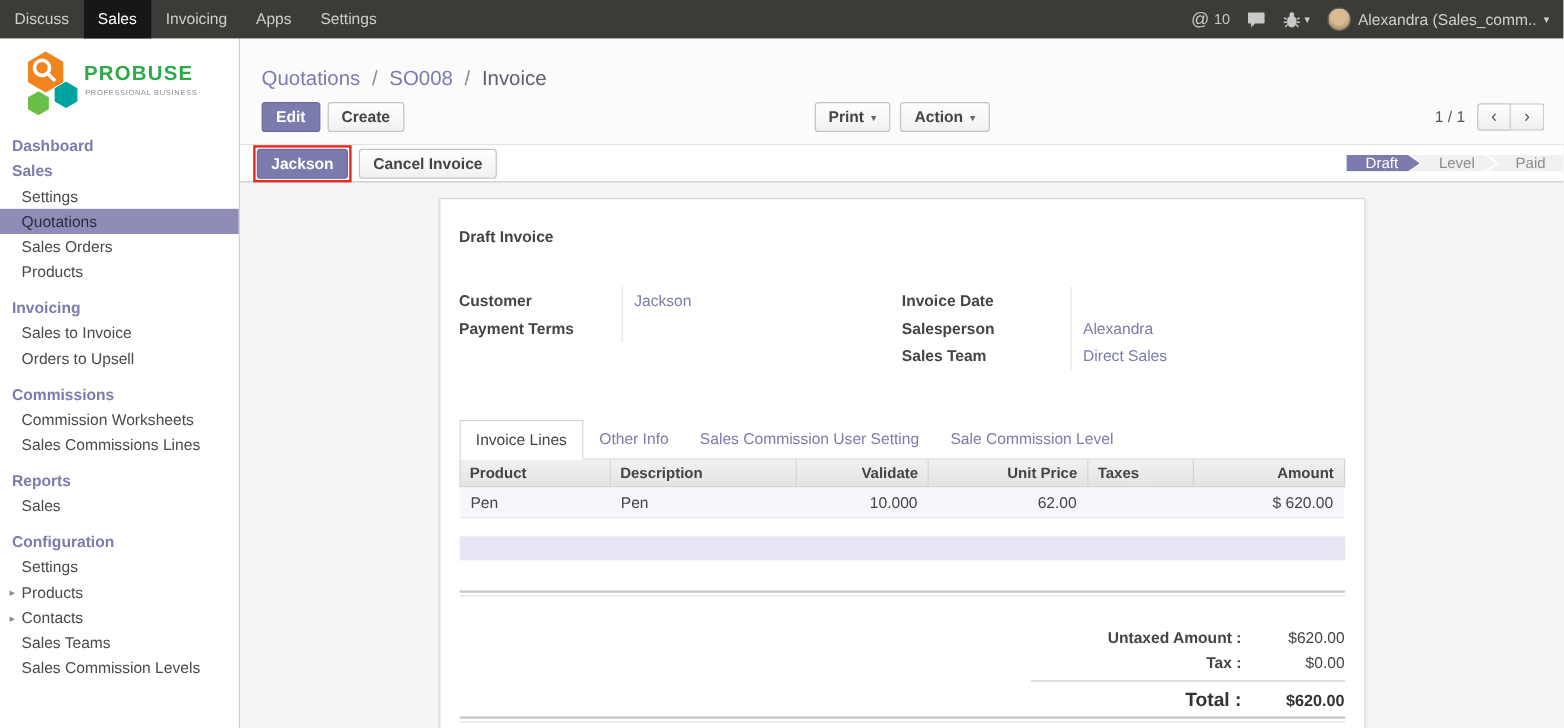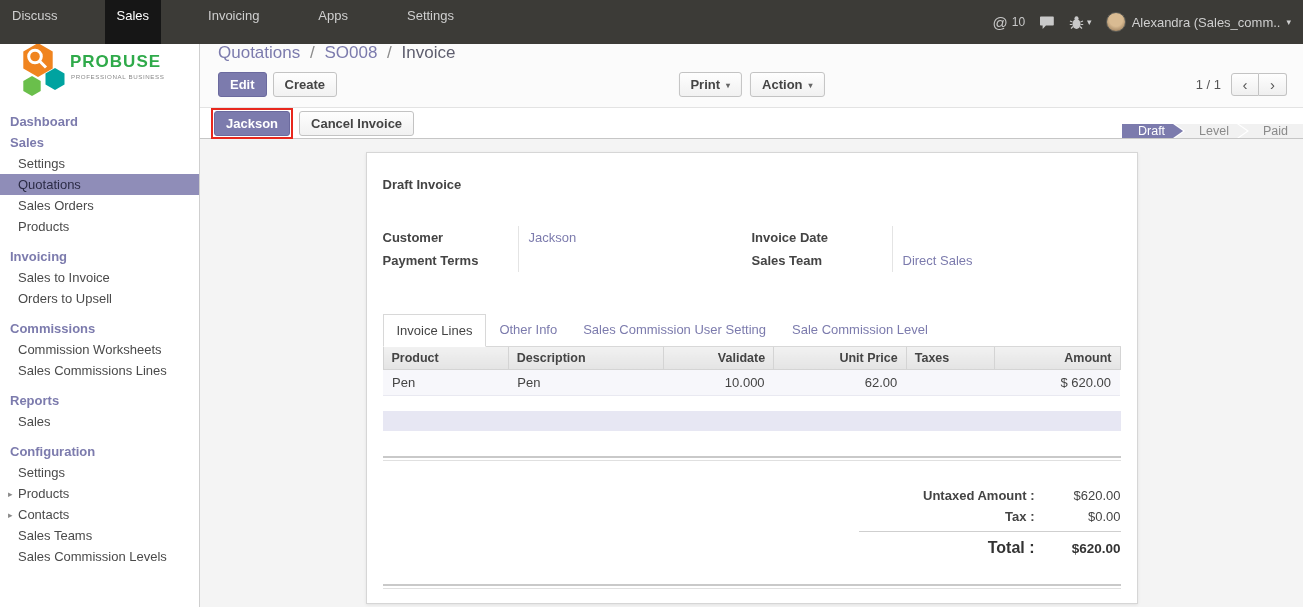--- a/index.html
+++ b/index.html
@@ -1,21 +1,21 @@
 <!DOCTYPE html>
 <html><head>
 <meta charset="utf-8">
 <style>
   * { margin:0; padding:0; box-sizing:border-box; }
   html,body { width:1303px; height:607px; }
   body { font-family:"Liberation Sans", sans-serif; background:#f4f4f4; position:relative; overflow:hidden; }
 
   
-  .topbar { position:absolute; top:0; left:0; width:100%; height:44px; background:#3c3b37;
-            display:flex; align-items:stretch; font-size:13px; color:#cfcfcf; z-index:30;gap:35px; }
+  .topbar { position:absolute; top:0; left:0; width:100%; height:32px; background:#3c3b37;
+            display:flex; align-items:stretch; font-size:13px; color:#cfcfcf; z-index:30; }
   .top-menu { padding:0 12px; line-height:32px; cursor:pointer; }
   .top-menu.active { background:#161616; color:#fff; }
   .top-right { margin-left:auto; display:flex; align-items:center; padding-right:12px; gap:14px; }
   .mention { display:flex; align-items:center; gap:4px; cursor:pointer; }
   .mention-at { font-size:15px; color:#c8c8c8; }
   .mention-count { font-size:12px; color:#c8c8c8; }
   .top-icon { display:flex; align-items:center; cursor:pointer; gap:3px; }
   .user-menu { display:flex; align-items:center; gap:6px; cursor:pointer; }
   .avatar { width:20px; height:20px; border-radius:50%;
             background:radial-gradient(circle at 50% 38%, #d9bb92 0 45%, #8a6d4d 100%); border:1px solid #5a5a55; }
@@ -29,21 +29,21 @@
   .side-section.first { margin-top:2px; }
   .side-section.attached { margin-top:0; }
   .side-heading { color:#7c7bad; font-weight:bold; padding:3px 0 3px 10px; cursor:pointer; }
   .side-item { padding:3px 0 3px 18px; color:#4a4a4a; cursor:pointer; position:relative; line-height:15px; }
   .side-item.active { background:#8f8db8; color:#2b2b45; }
   .expand-caret { position:absolute; left:8px; top:4px; color:#8a8a8a; font-size:9px; }
 
   
   .main { position:absolute; top:32px; left:200px; right:0; bottom:0; background:#f4f4f4;
           display:flex; flex-direction:column; }
-  .breadcrumb-row { background:#fbfbfb; padding:11px 16px 2px 18px; font-size:17px; }
+  .breadcrumb-row { background:#fbfbfb; padding:24px 16px 2px 18px; font-size:17px; }
   .bc-link { color:#7c7bad; cursor:pointer; }
   .bc-sep { color:#8b8b8b; margin:0 5px; }
   .bc-current { color:#5e5e6e; }
 
   .button-row { background:#fbfbfb; display:flex; align-items:center; padding:7px 16px 10px 18px; position:relative; }
   .btn { font-family:inherit; font-size:13px; padding:4px 11px; border:1px solid #c3c3c3;
          background:linear-gradient(#fefefe,#f1f1f1); color:#444; border-radius:3px; cursor:pointer;font-weight:bold; }
   .ml6 { margin-left:6px; }
   .btn-primary { background:#7c7bad; border-color:#6b6a9e; color:#fff; }
   .center-btns { position:absolute; left:50%; transform:translateX(-50%); display:flex; gap:8px; }
@@ -52,21 +52,21 @@
   .pager-value { font-size:13px; color:#555; margin-right:10px; }
   .pager-btn { width:28px; height:23px; border:1px solid #c3c3c3; background:linear-gradient(#fefefe,#efefef);
                color:#555; font-size:15px; line-height:1; cursor:pointer; }
   .pager-btn.prev { border-radius:3px 0 0 3px; }
   .pager-btn.next { border-radius:0 3px 3px 0; border-left:none; }
 
   .statusbar-row { background:#fff; border-top:1px solid #e3e3e3; border-bottom:1px solid #c6c6c6;
                    height:32px; display:flex; align-items:stretch; }
   .sb-left { display:flex; align-items:center; padding-left:11px; }
   .highlight-box { border:2px solid #e8271d; padding:1px; display:inline-flex; }
-  .status-steps { margin-left:auto; display:flex; align-items:flex-end; }
+  .status-steps { margin-left:auto; display:flex; align-items:center; }
   .status-step { display:flex; align-items:center; font-size:12.5px; color:#8a8a8a; background:#f1f1f1;
                  padding:0 18px 0 24px; margin-left:-8px; cursor:default;
                  clip-path:polygon(0 0, calc(100% - 10px) 0, 100% 50%, calc(100% - 10px) 100%, 0 100%, 10px 50%); }
   .status-step.first { clip-path:polygon(0 0, calc(100% - 10px) 0, 100% 50%, calc(100% - 10px) 100%, 0 100%);
                        padding-left:16px; margin-left:0; }
   .status-step.last { clip-path:polygon(0 0, 100% 0, 100% 100%, 0 100%, 10px 50%); padding-right:15px; }
   .status-step.active { background:#7c7bad; color:#fff; }
 
   .content { flex:1; overflow:hidden; }
 
@@ -254,20 +254,24 @@
           </div>
           <div class="frow">
             <div class="flabel">Payment Terms</div>
             <div class="fvalue"></div>
           </div>
         </div>
         <div class="group right">
           <div class="frow">
             <div class="flabel">Invoice Date</div>
             <div class="fvalue"></div>
+          </div>
+          <div class="frow">
+            <div class="flabel">Salesperson</div>
+            <div class="fvalue link">Alexandra</div>
           </div>
           <div class="frow">
             <div class="flabel">Sales Team</div>
             <div class="fvalue link">Direct Sales</div>
           </div>
         </div>
       </div>
 
       <div class="tabs">
         <div class="tab active">Invoice Lines</div>

